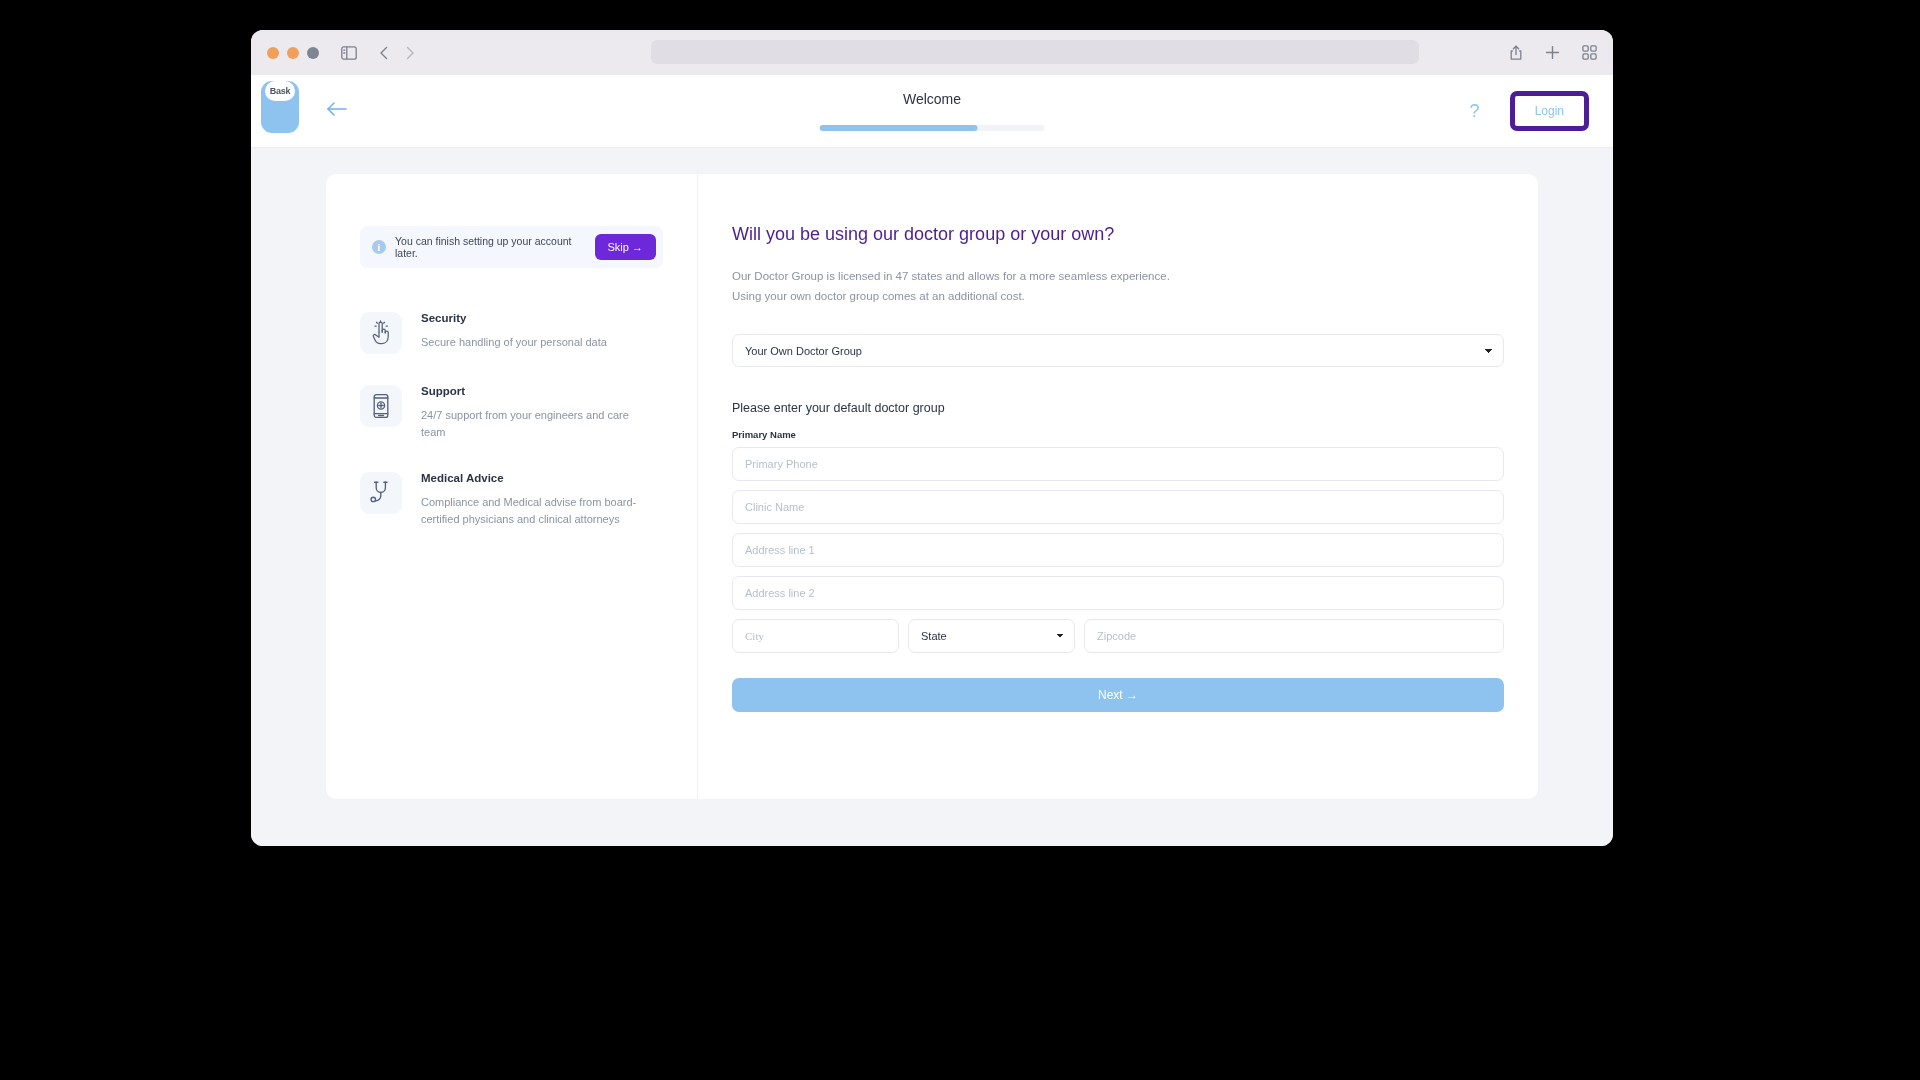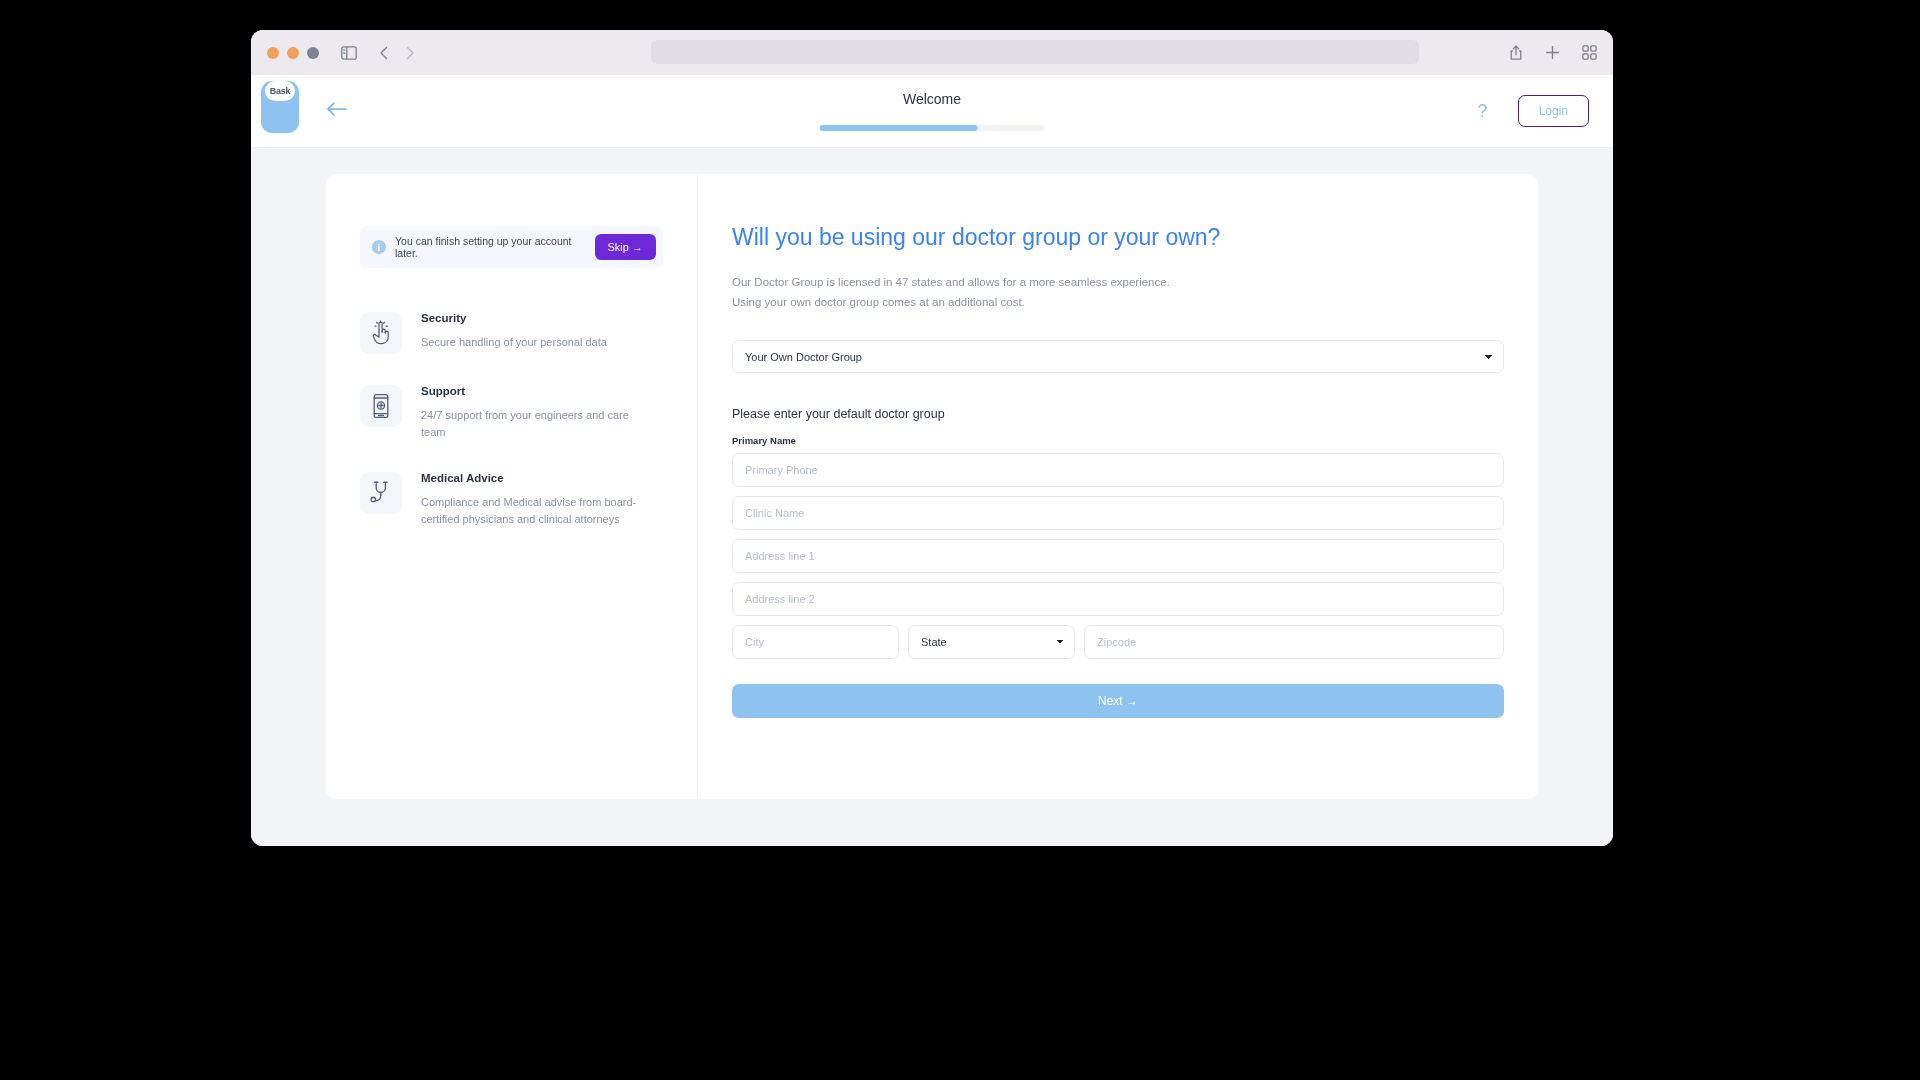--- a/index.html
+++ b/index.html
@@ -108,21 +108,21 @@
   #header-right {
     position:absolute; right:24px; top:50%;
     transform:translateY(-50%);
     display:flex; align-items:center; gap:30px;
   }
   #help-icon {
     font-size:18px; color:#8ec3f0; cursor:pointer;
     font-weight:400;
   }
   #login-button {
-    border:1px solid #4c1d95;
+    border:5px solid #4c1d95;
     background:#fff;
     border-radius:7px;
     padding:8px 20px;
     font-size:12px;
     color:#8ec3f0;
     cursor:pointer;
   }
 
   
   #page-body {
@@ -195,21 +195,21 @@
     font-size:11px; color:#8b93a3; line-height:1.55;
     max-width:218px;
   }
 
   
   #right-panel {
     flex:1;
     padding:50px 34px 0 34px;
   }
   #form-heading {
-    font-size:23px; color:#3b82f6; font-weight:400;
+    font-size:18px; color:#4c1d95; font-weight:400;
     margin-bottom:21px;
   }
   #form-description {
     font-size:11.5px; color:#8b93a3; line-height:1.74;
     max-width:465px;
     margin-bottom:28px;
   }
 
   .field-input, .field-select {
     width:100%;
@@ -243,21 +243,21 @@
     margin-bottom:14px;
   }
   .field-label {
     font-size:9.5px; color:#2b3445; font-weight:bold;
     margin-bottom:7px;
   }
   .field-row { margin-bottom:9px; }
   #address-row {
     display:flex; gap:9px;
   }
-  #city-input { flex:0 0 167px; }
+  #city-input { flex:0 0 167px;font-family:Liberation Serif, serif; }
   #state-select { flex:0 0 167px; }
   #zip-input { flex:1; }
 
   #next-button {
     width:100%;
     margin-top:25px;
     height:34px;
     background:#8ec3f0;
     border:none; border-radius:7px;
     color:#ffffff;

